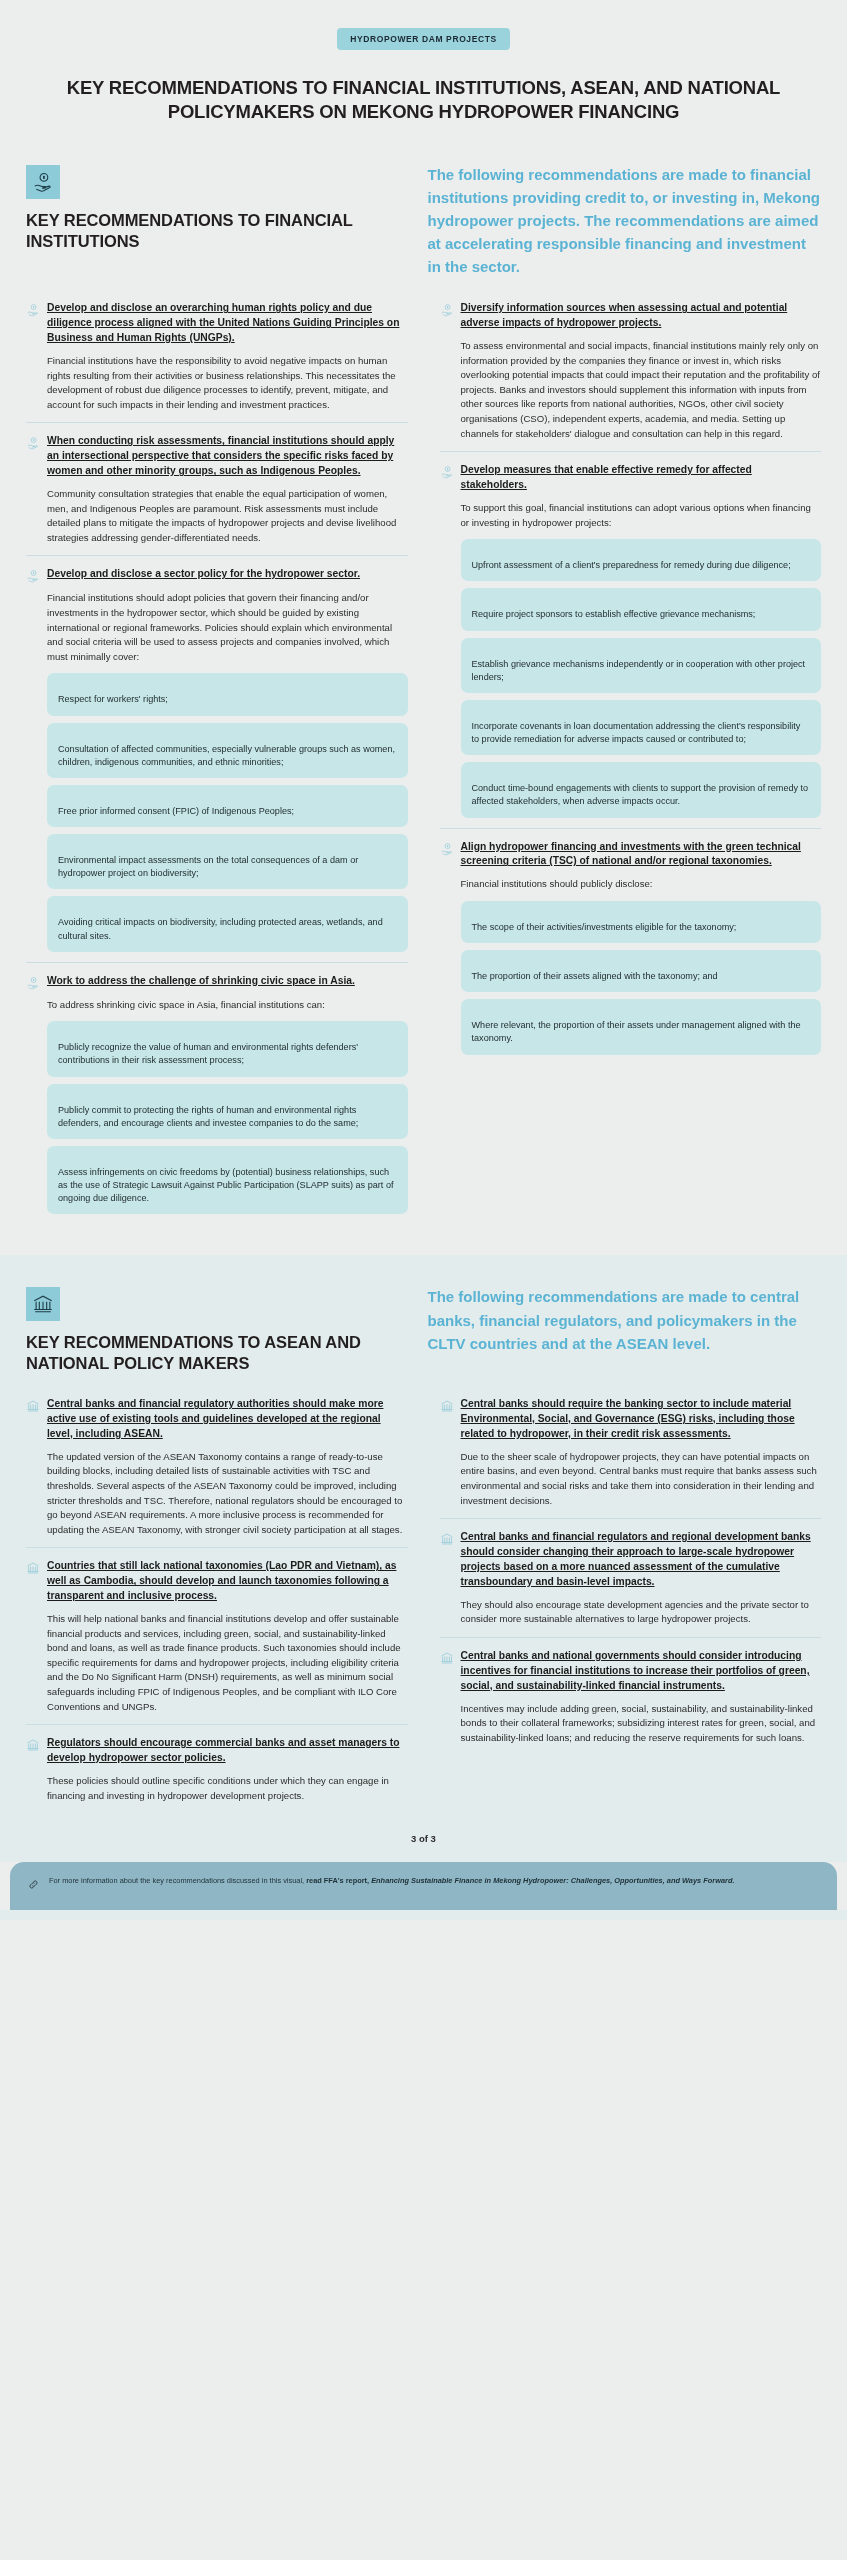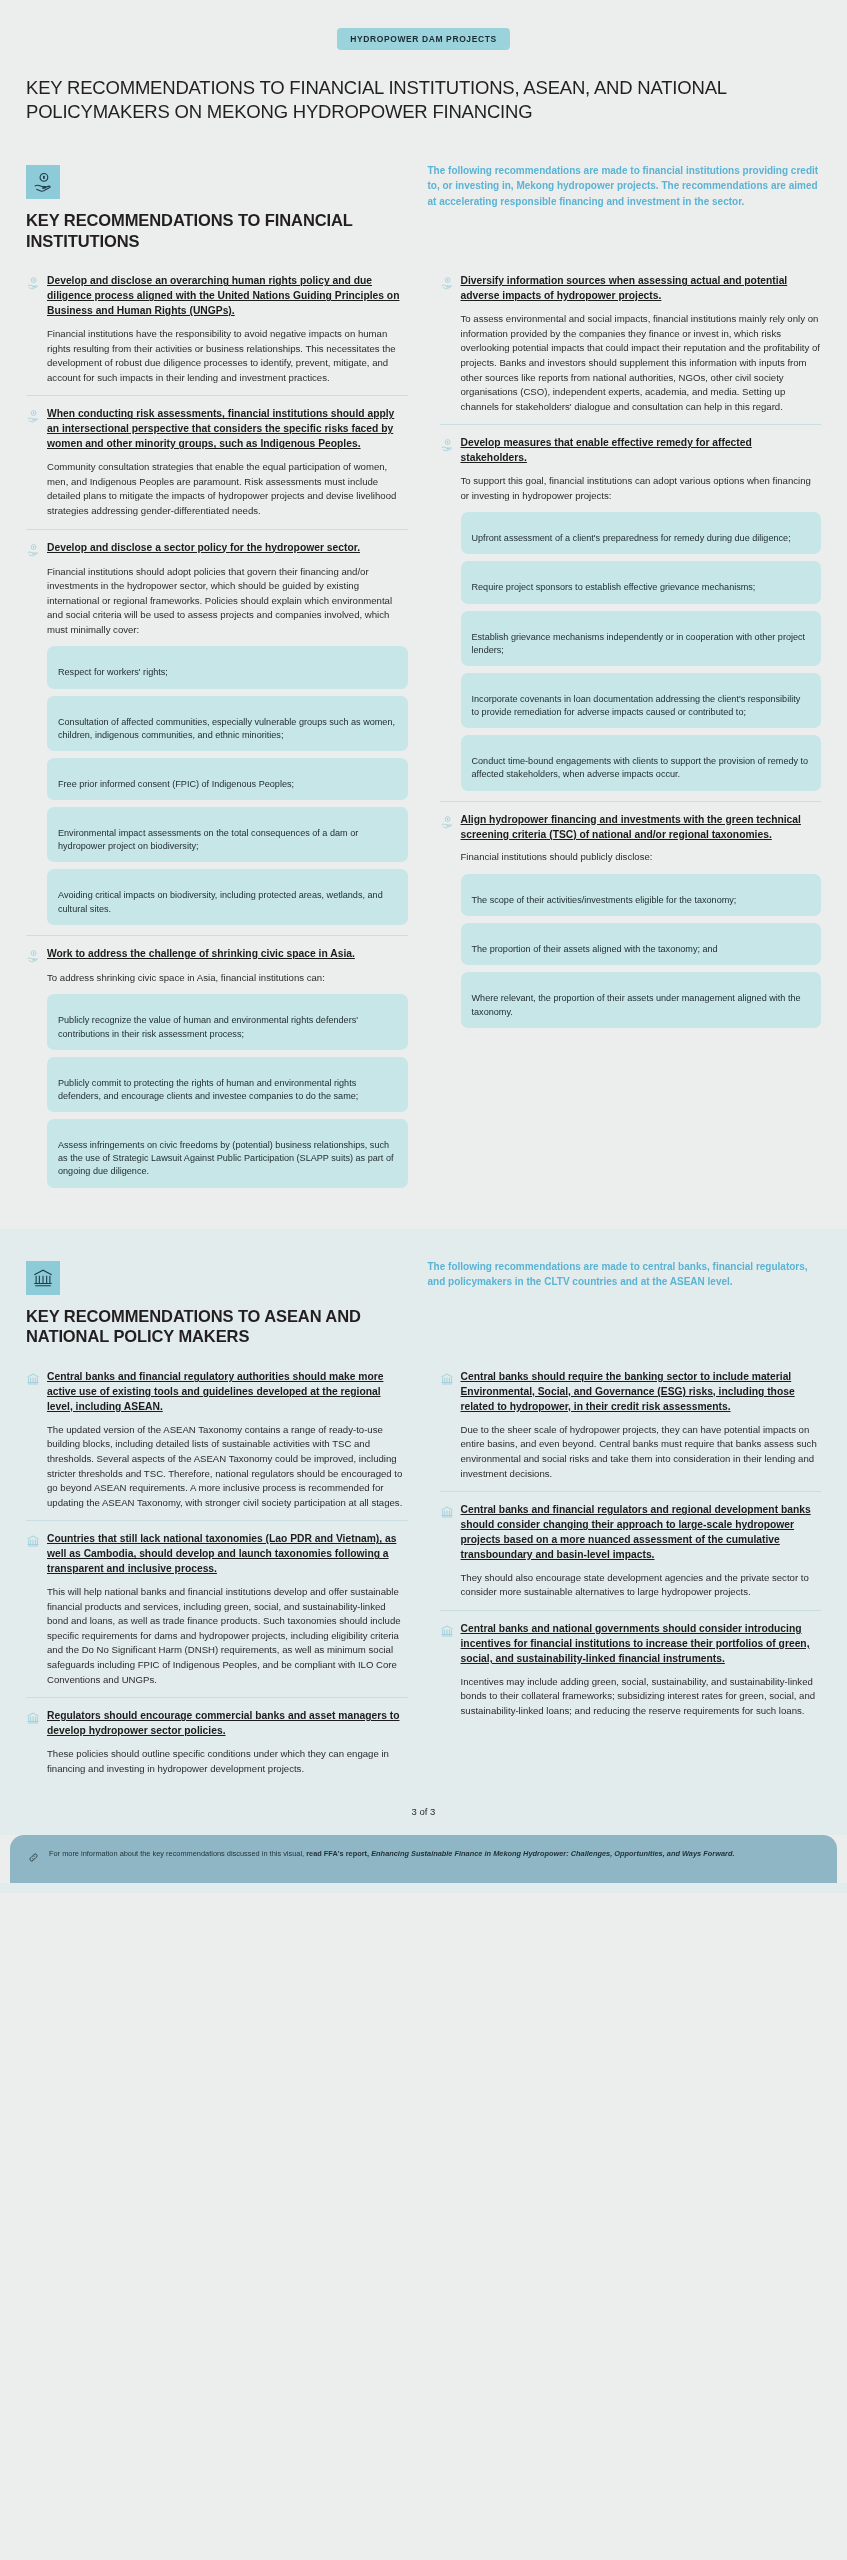--- a/index.html
+++ b/index.html
@@ -22,23 +22,23 @@
     color: #1b2a33;
     font-size: 8.5px;
     font-weight: bold;
     letter-spacing: 0.6px;
     padding: 6px 13px 6px 13px;
     border-radius: 4px;
   }
 
   
   .main-title {
-    text-align: left;
+    text-align: center;
     font-size: 18.5px;
-    font-weight: normal;
+    font-weight: bold;
     line-height: 1.32;
     letter-spacing: -0.2px;
     color: #231f20;
     margin: 26px 26px 0 26px;
   }
 
   
   .section { padding: 0 26px; }
   .sec-gap-1 { margin-top: 38px; }
 
@@ -59,21 +59,21 @@
   .sec-icon-box svg { display: block; }
 
   .sec-title {
     font-size: 16.5px;
     font-weight: 600;
     line-height: 1.26;
     color: #231f20;
     letter-spacing: -0.1px;
   }
   .sec-intro {
-    font-size: 10px;
+    font-size: 15px;
     font-weight: bold;
     line-height: 1.54;
     color: #5bb3d4;
   }
 
   
   .cols { display: flex; margin-top: 12px; }
   .col { width: 50%; }
   .col-left { padding-right: 16px; }
   .col-right { padding-left: 16px; }
@@ -119,21 +119,21 @@
     background: #e3ecec;
     margin-top: 34px;
     padding-bottom: 4px;
   }
   .sec2-bg .section { padding-top: 30px; }
 
   
   .page-no {
     text-align: center;
     font-size: 9.5px;
-    font-weight: normal;
+    font-weight: bold;
     color: #2b2b2b;
     padding: 30px 0 14px 0;
     background: #e3ecec;
   }
 
   
   .footer {
     background: #8fb6c4;
     border-radius: 14px 14px 0 0;
     margin: 0 10px;

